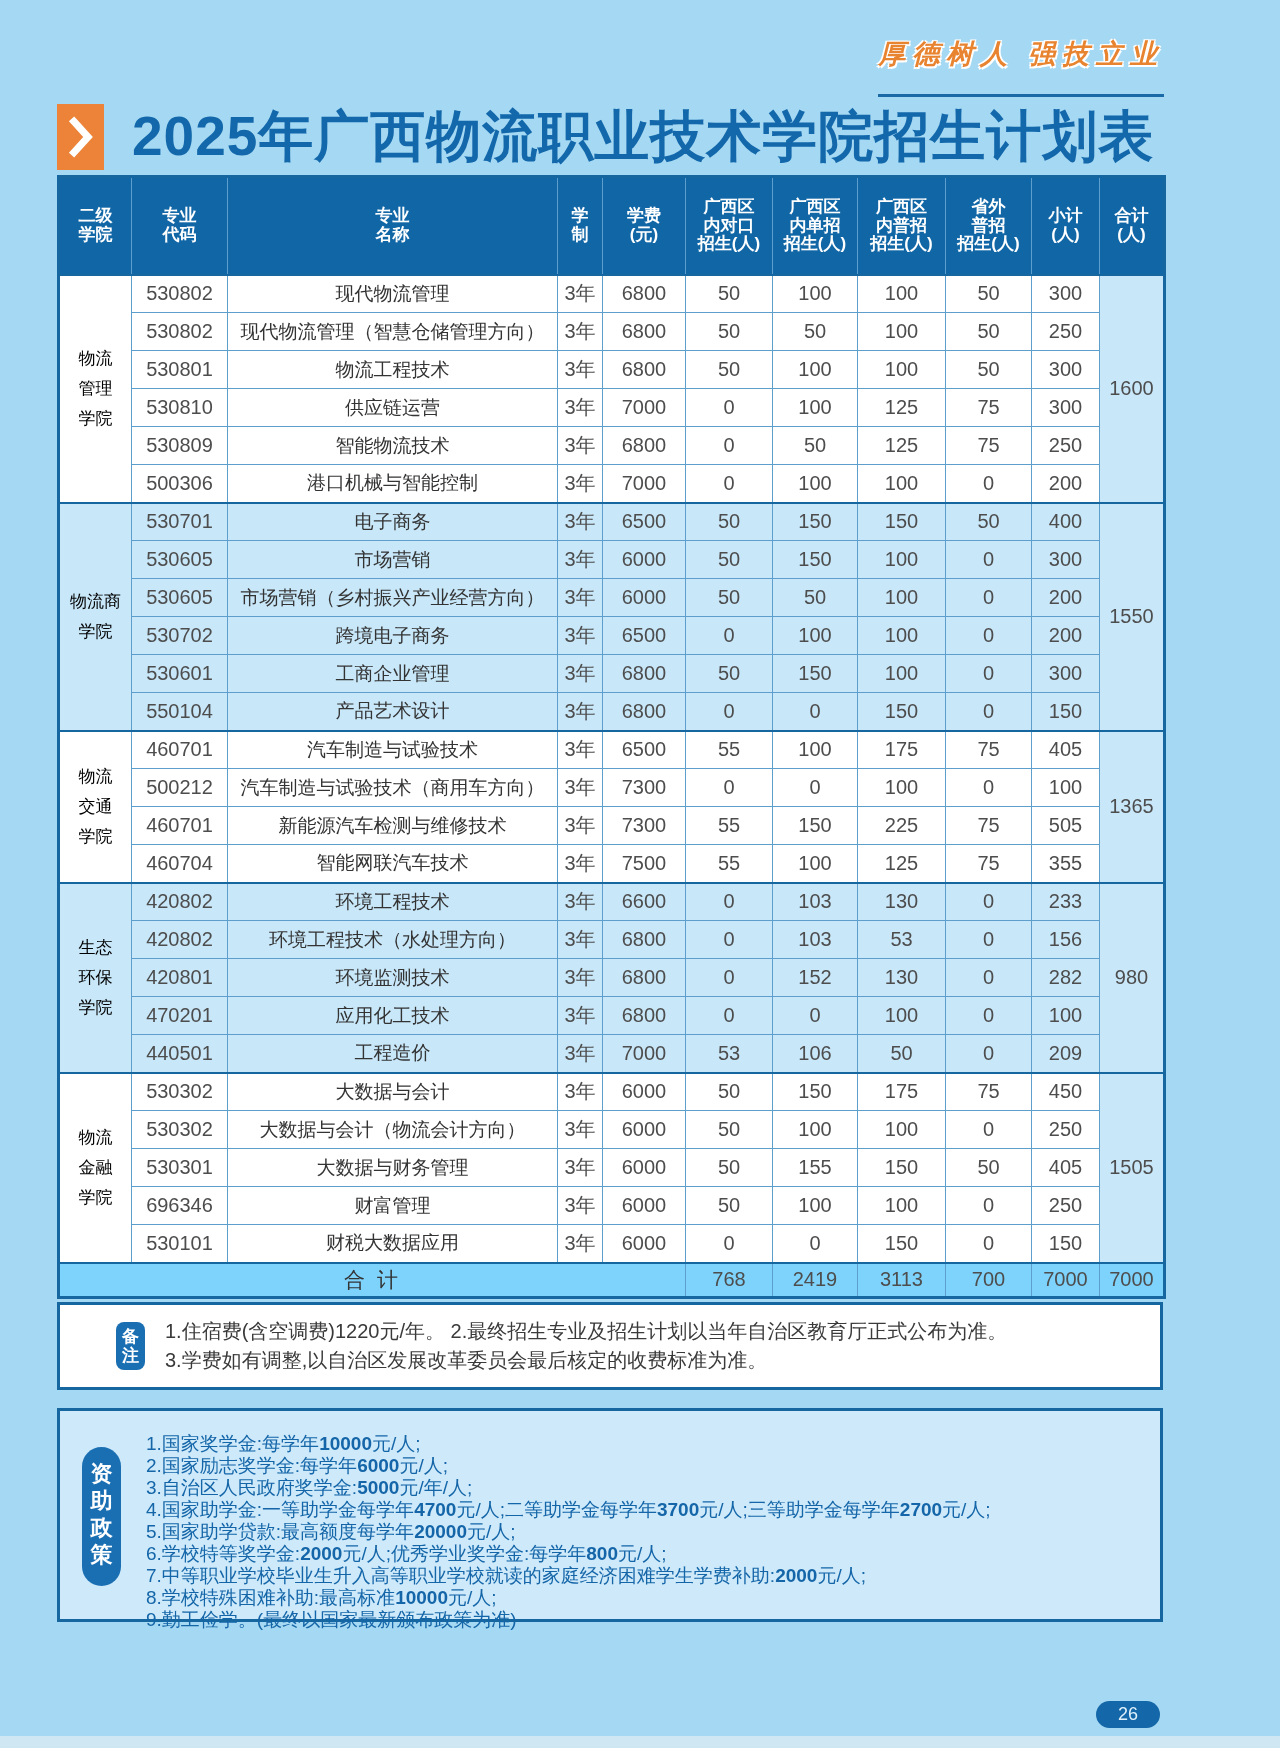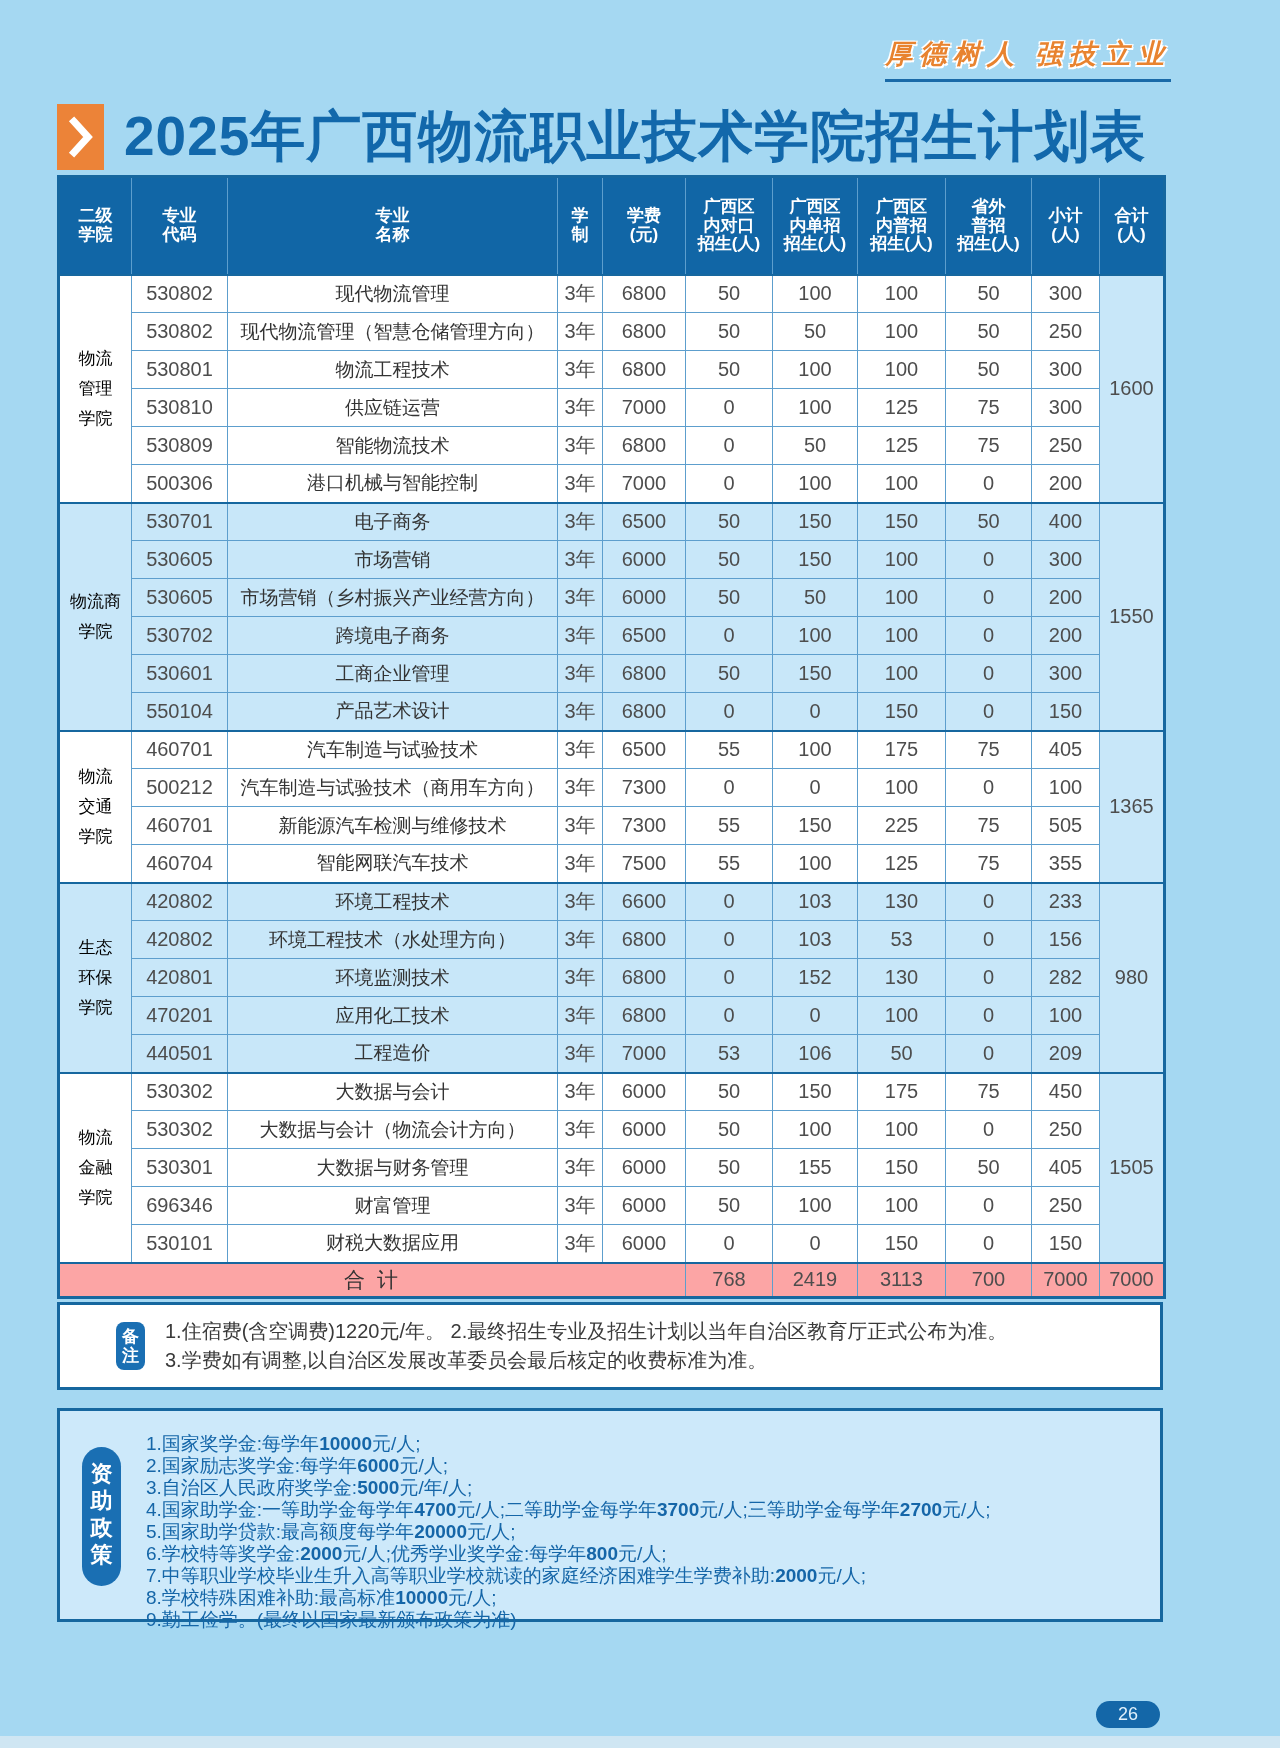--- a/index.html
+++ b/index.html
@@ -1,38 +1,38 @@
 <!DOCTYPE html>
 <html><head>
 <meta charset="utf-8">
 <style>
   *{box-sizing:border-box;margin:0;padding:0}
   html,body{background:#8fc6e8}
   .page{position:relative;width:1280px;height:1748px;margin:0 auto;background:#a5d8f2;
         font-family:"Liberation Sans","DejaVu Sans",sans-serif;overflow:hidden}
-  .motto{position:absolute;top:36px;right:109px;color:#e8832f;
+  .motto{position:absolute;top:36px;right:116px;color:#e8832f;
          font-family:"Liberation Serif","DejaVu Serif",serif;font-style:italic;font-weight:bold;
-         font-size:27px;letter-spacing:7px;padding-bottom:7px;border-bottom:3px solid #1a6aa8;
+         font-size:27px;letter-spacing:7px;padding-bottom:22px;border-bottom:3px solid #1a6aa8;
          text-shadow:-1.5px -1.5px 0 #fff,1.5px -1.5px 0 #fff,-1.5px 1.5px 0 #fff,1.5px 1.5px 0 #fff}
-  .title-row{position:absolute;left:57px;top:100px;display:flex;align-items:center;gap:20px}
+  .title-row{position:absolute;left:57px;top:100px;display:flex;align-items:center;gap:28px}
   .title-icon{width:47px;height:66px;background:#ec8338;display:flex;align-items:center;justify-content:center;flex:0 0 auto}
   .page-title{font-size:55px;font-weight:bold;color:#1268ab;white-space:nowrap;letter-spacing:1px}
   table.plan{position:absolute;left:57px;top:175px;width:1106px;border-collapse:collapse;
              table-layout:fixed;border:3px solid #16679f}
   .plan th{background:#1166a6;color:#fff;font-size:17px;font-weight:bold;line-height:18.5px;
            white-space:pre-line;border:1px solid #5d9ecd;height:57px;padding:20px 0;
            text-align:center;vertical-align:middle}
   .plan td{border:1px solid #5d9ecd;text-align:center;vertical-align:middle;height:38px;
            font-size:20px;color:#4d4d4d;background:#fff;padding:0 2px}
   .plan tr.alt td{background:#c8e7f9}
   .plan td.name{font-size:19px;color:#333}
   .plan td.college{font-size:17px;color:#000000;line-height:30px;white-space:pre-line}
   .plan td.gtotal{background:#c8e7f9}
   .plan tr.gfirst td{border-top:2.5px solid #16679f}
-  .plan tr.totals td{background:#fca5a5;height:35px;border-top:2.5px solid #16679f}
+  .plan tr.totals td{background:#7dd3fc;height:35px;border-top:2.5px solid #16679f}
   .plan td.tlabel{font-size:21px;color:#333;letter-spacing:3px}
   .notes-box{position:absolute;left:57px;top:1302px;width:1106px;height:88px;background:#fff;
              border:3px solid #16679f;display:flex;align-items:center;padding-left:56px;gap:20px}
   .notes-badge{background:#1a6fb3;color:#fff;border-radius:8px;font-size:17px;line-height:19px;
                font-weight:bold;white-space:pre-line;text-align:center;padding:5px 6px;flex:0 0 auto}
   .note-line{font-size:20px;color:#3a3a3a;line-height:29px}
   .policy-box{position:absolute;left:57px;top:1408px;width:1106px;height:214px;background:#cde9fa;
               border:3px solid #16679f}
   .policy-badge{position:absolute;left:22px;top:36px;width:39px;height:139px;background:#1a6fb3;
                 border-radius:20px;color:#fff;font-weight:bold;font-size:22px;line-height:27px;

